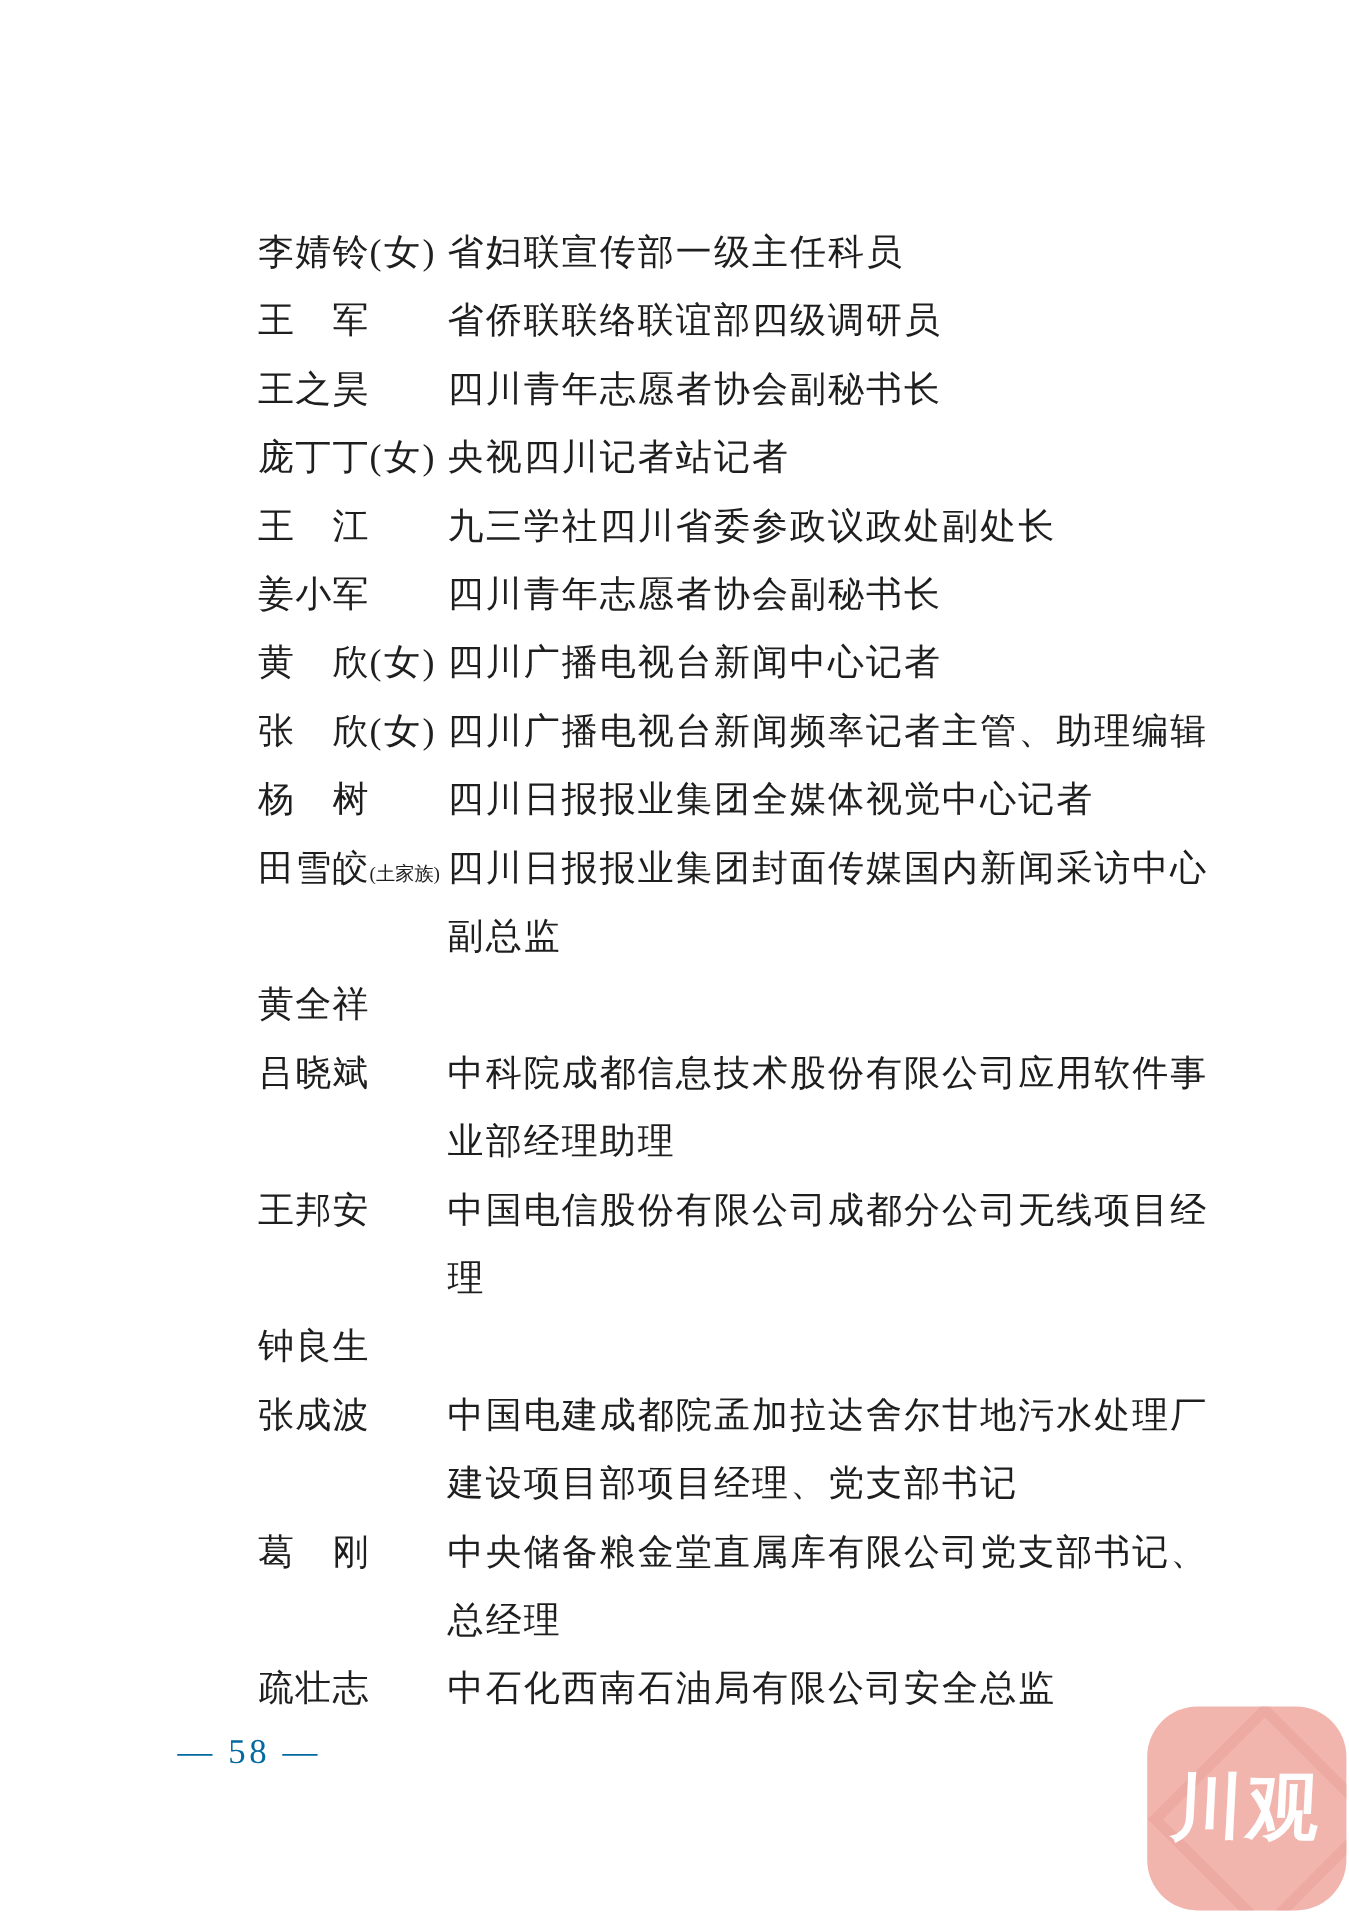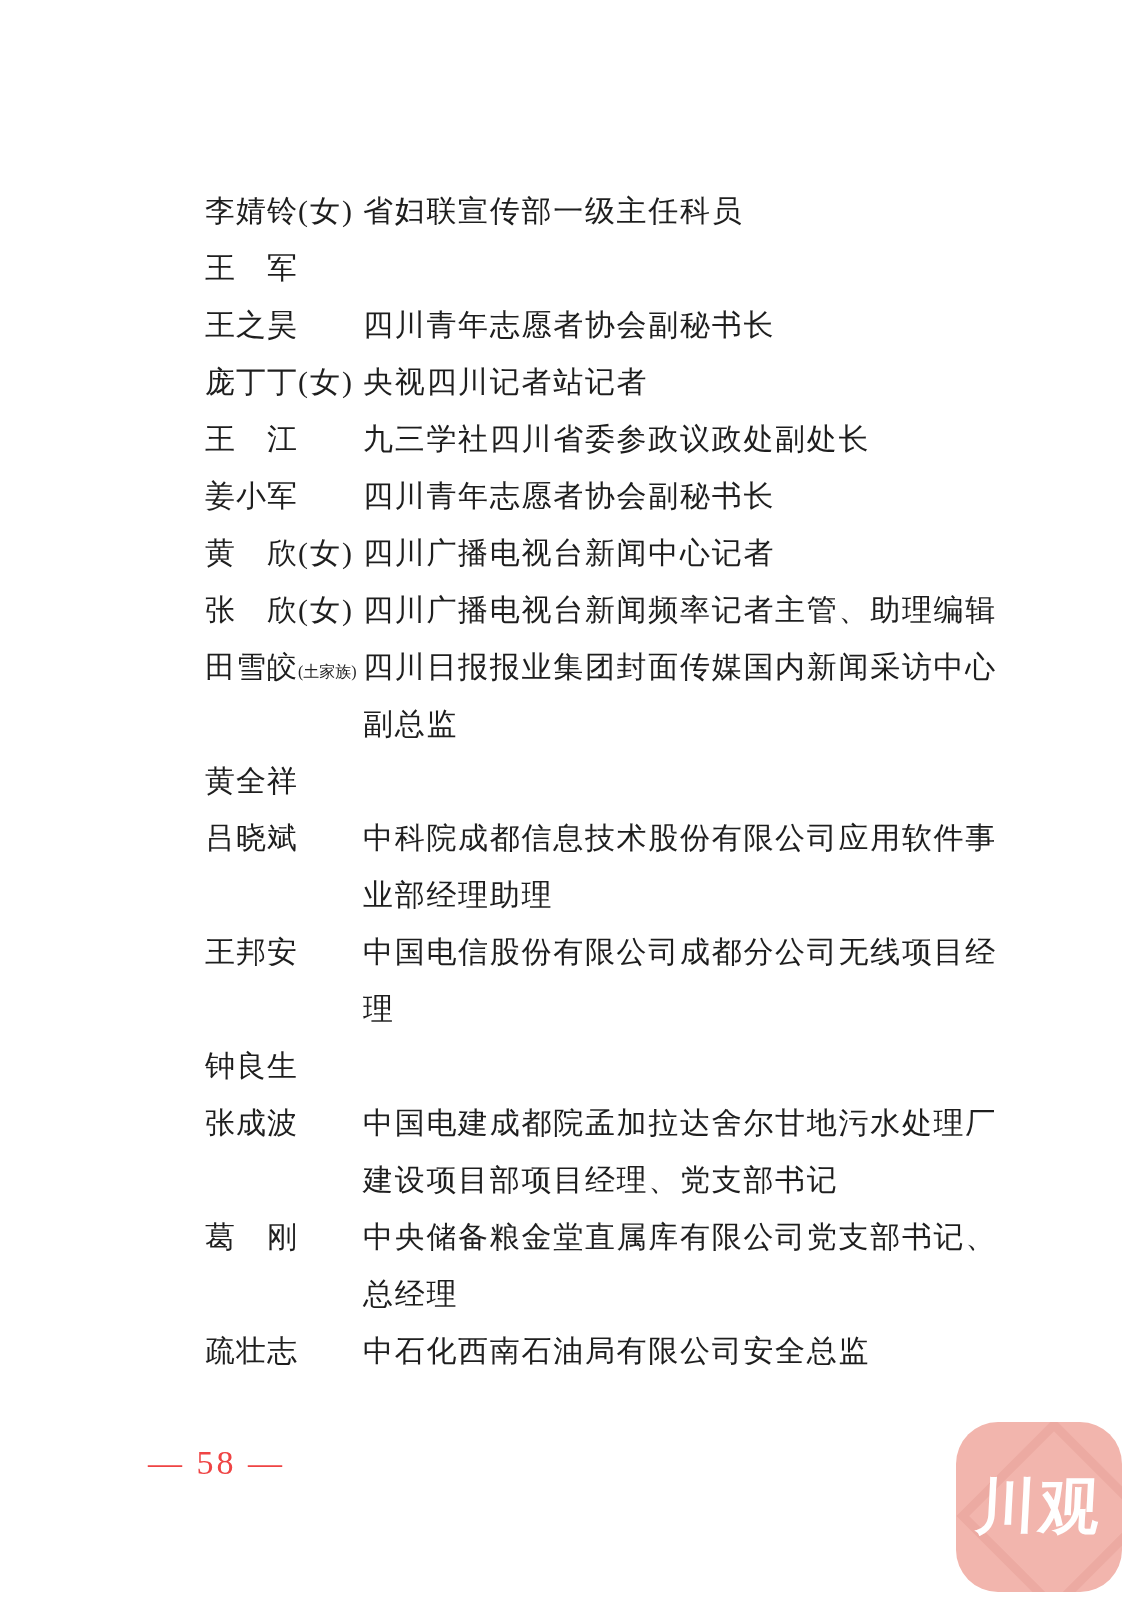--- a/index.html
+++ b/index.html
@@ -11,21 +11,21 @@
     position: relative;
     width: 1124px;
     height: 1600px;
     background: #ffffff;
     overflow: hidden;
     font-family: "Liberation Serif", "DejaVu Serif", serif;
     color: #1e1e1e;
   }
   .roster {
     position: absolute;
-    left: 205px;
+    left: 215px;
     top: 182px;
     width: 800px;
   }
   .entry {
     display: flex;
     align-items: flex-start;
     font-size: 30px;
     line-height: 57px;
   }
   .name-col {
@@ -43,23 +43,23 @@
   }
   .title-col {
     width: 634px;
     letter-spacing: 1.7px;
     word-break: break-all;
   }
   .footer {
     position: absolute;
     left: 148px;
     top: 1444px;
-    font-size: 34px;
+    font-size: 29px;
     letter-spacing: 3px;
-    color: #ef4444;
+    color: #0369a1;
   }
   .logo {
     position: absolute;
     right: 2px;
     bottom: 8px;
     width: 166px;
     height: 170px;
     border-radius: 42px;
     background: #f2b5ad;
     overflow: hidden;
@@ -94,20 +94,21 @@
 <div class="page">
 
   <main class="roster" id="roster">
   <div class="entry">
     <span class="name-col"><span class="name">李婧铃</span><span class="suffix">(女)</span></span>
     <span class="title-col">省妇联宣传部一级主任科员</span>
   </div>
 
   <div class="entry">
     <span class="name-col"><span class="name">王　军</span><span class="suffix"></span></span>
+    <span class="title-col">省侨联联络联谊部四级调研员</span>
   </div>
 
   <div class="entry">
     <span class="name-col"><span class="name">王之昊</span><span class="suffix"></span></span>
     <span class="title-col">四川青年志愿者协会副秘书长</span>
   </div>
 
   <div class="entry">
     <span class="name-col"><span class="name">庞丁丁</span><span class="suffix">(女)</span></span>
     <span class="title-col">央视四川记者站记者</span>
@@ -126,20 +127,24 @@
   <div class="entry">
     <span class="name-col"><span class="name">黄　欣</span><span class="suffix">(女)</span></span>
     <span class="title-col">四川广播电视台新闻中心记者</span>
   </div>
 
   <div class="entry">
     <span class="name-col"><span class="name">张　欣</span><span class="suffix">(女)</span></span>
     <span class="title-col">四川广播电视台新闻频率记者主管、助理编辑</span>
   </div>
 
+  <div class="entry">
+    <span class="name-col"><span class="name">杨　树</span><span class="suffix"></span></span>
+    <span class="title-col">四川日报报业集团全媒体视觉中心记者</span>
+  </div>
 
   <div class="entry">
     <span class="name-col"><span class="name">田雪皎</span><span class="suffix small">(土家族)</span></span>
     <span class="title-col">四川日报报业集团封面传媒国内新闻采访中心副总监</span>
   </div>
 
   <div class="entry">
     <span class="name-col"><span class="name">黄全祥</span><span class="suffix"></span></span>
   </div>
 

